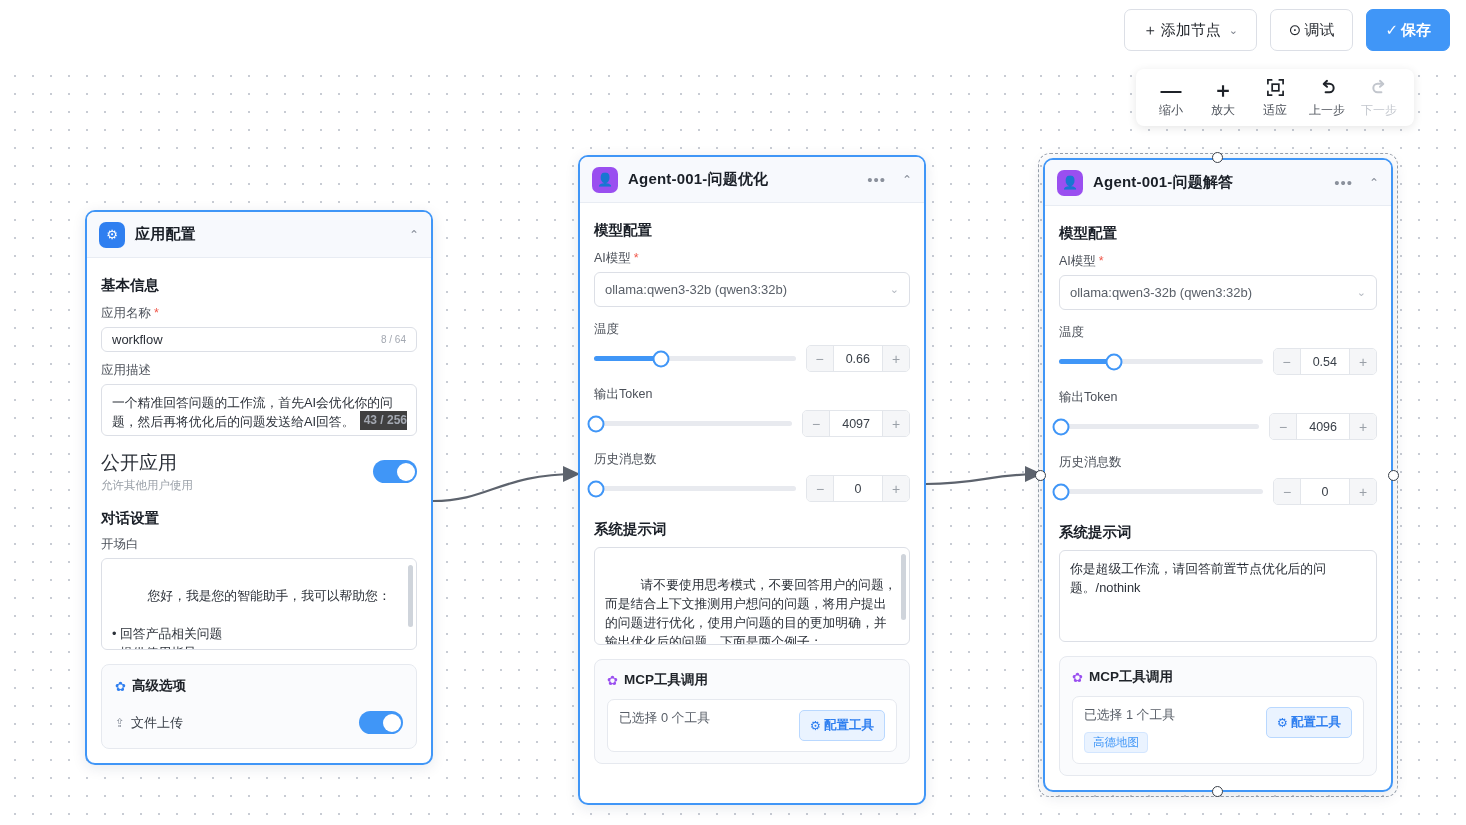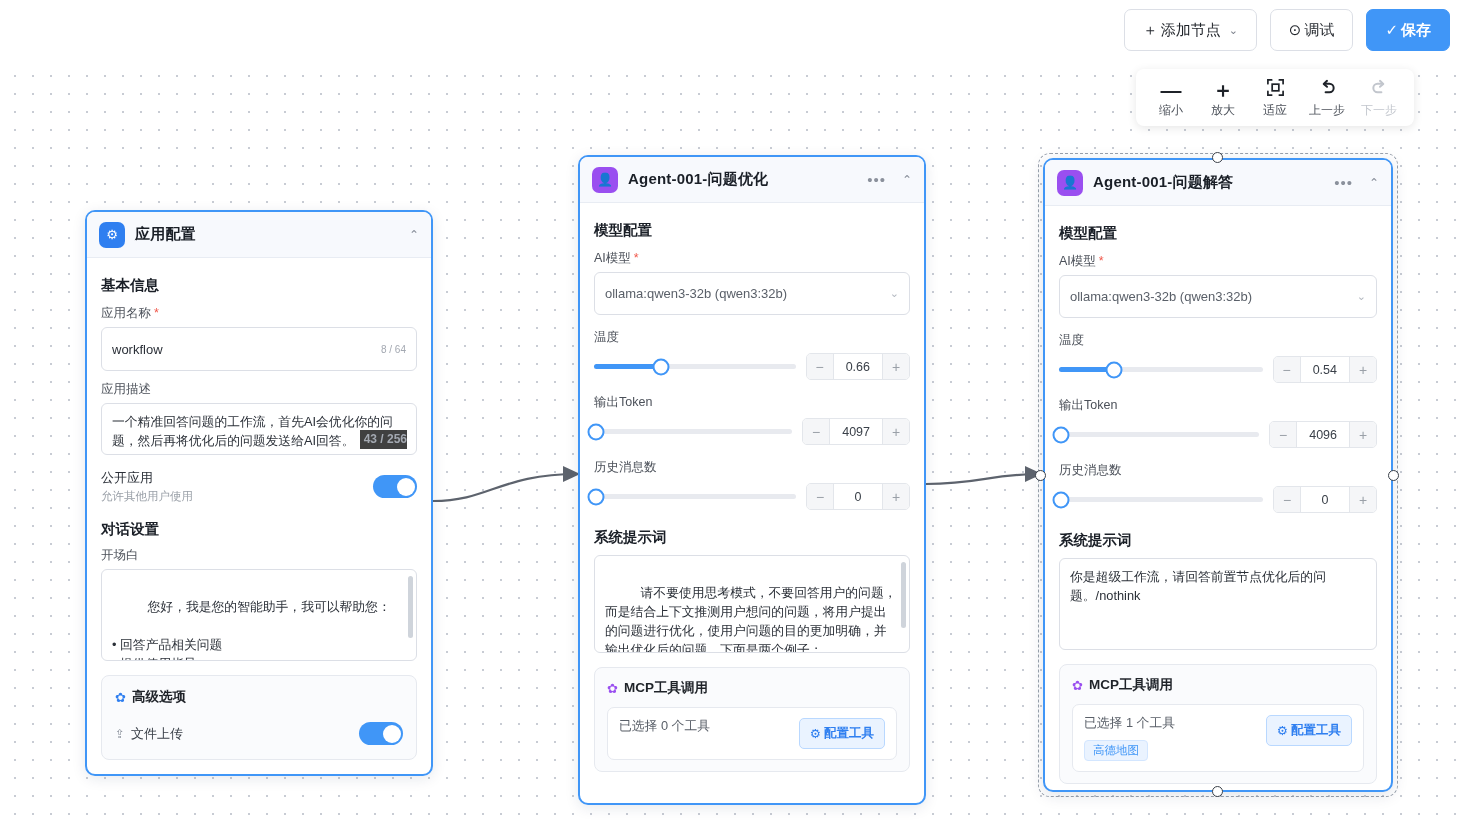--- a/index.html
+++ b/index.html
@@ -84,43 +84,43 @@
   .nh-acts { display: flex; align-items: center; gap: 16px; color: #8b919c; }
   .nh-dots { font-size: 15px; letter-spacing: 1px; line-height: 8px; cursor: pointer; }
   .nh-chev { font-size: 12px; cursor: pointer; }
   .node-body { padding: 12px 14px 14px; }
 
   
   .sect-title { font-size: 14.5px; font-weight: bold; color: #1a1f27; margin: 6px 0 8px; }
   .fld-label { font-size: 12.5px; color: #4b5059; margin: 10px 0 5px; }
   .req { color: #f0574a; margin-left: 3px; }
   .input-box {
-    height: 44px; border: 1px solid #dcdfe6; border-radius: 6px; background: #fff;
+    height: 25px; border: 1px solid #dcdfe6; border-radius: 6px; background: #fff;
     display: flex; align-items: center; padding: 0 10px; font-size: 13px; color: #2b3038;
   }
   .input-box .counter { margin-left: auto; color: #a3a8b1; font-size: 10px; }
   .select-box {
-    height: 43px; border: 1px solid #dcdfe6; border-radius: 6px; background: #fff;
+    height: 35px; border: 1px solid #dcdfe6; border-radius: 6px; background: #fff;
     display: flex; align-items: center; padding: 0 10px; font-size: 13px; color: #5a6069;
   }
   .select-box .sc { margin-left: auto; color: #b3b8c0; font-size: 11px; }
   .textarea-box {
     border: 1px solid #dcdfe6; border-radius: 6px; background: #fff;
     padding: 8px 10px; font-size: 12.8px; color: #2b3038; line-height: 19px;
     position: relative; overflow: hidden;
   }
   .ta-counter { position: absolute; right: 9px; bottom: 5px; color: #a3a8b1; font-size: 12px; background: #404040; padding-left:4px;font-weight:bold;}
   .scroll-thumb {
     position: absolute; right: 3px; top: 6px; width: 5px; border-radius: 3px; background: #cfd4db;
   }
 
   
   .row-toggle { display: flex; align-items: center; margin-top: 14px; }
   .rt-texts { flex: 1; }
-  .rt-t1 { font-size: 13px; color: #2b3038; }
+  .rt-t1 { font-size: 19px; color: #2b3038; }
   .rt-t2 { font-size: 11.5px; color: #9aa0a8; margin-top: 2px; }
   .switch {
     width: 44px; height: 23px; border-radius: 12px; background: #4096f7;
     position: relative; flex: none; cursor: pointer;
   }
   .switch .knob {
     position: absolute; top: 2.5px; right: 2.5px; width: 18px; height: 18px;
     border-radius: 50%; background: #fff;
   }
 

